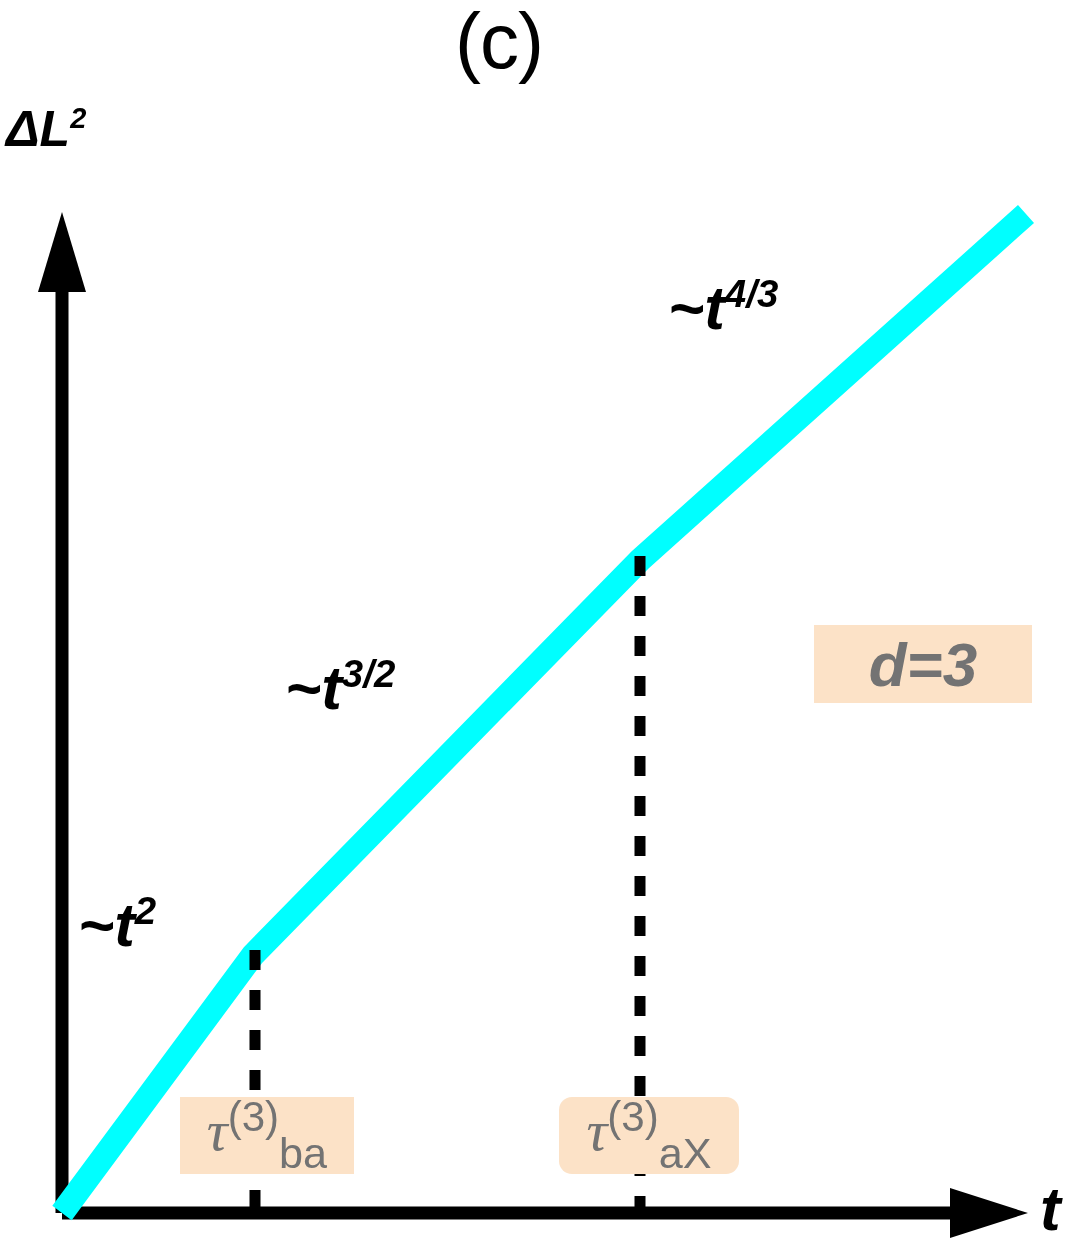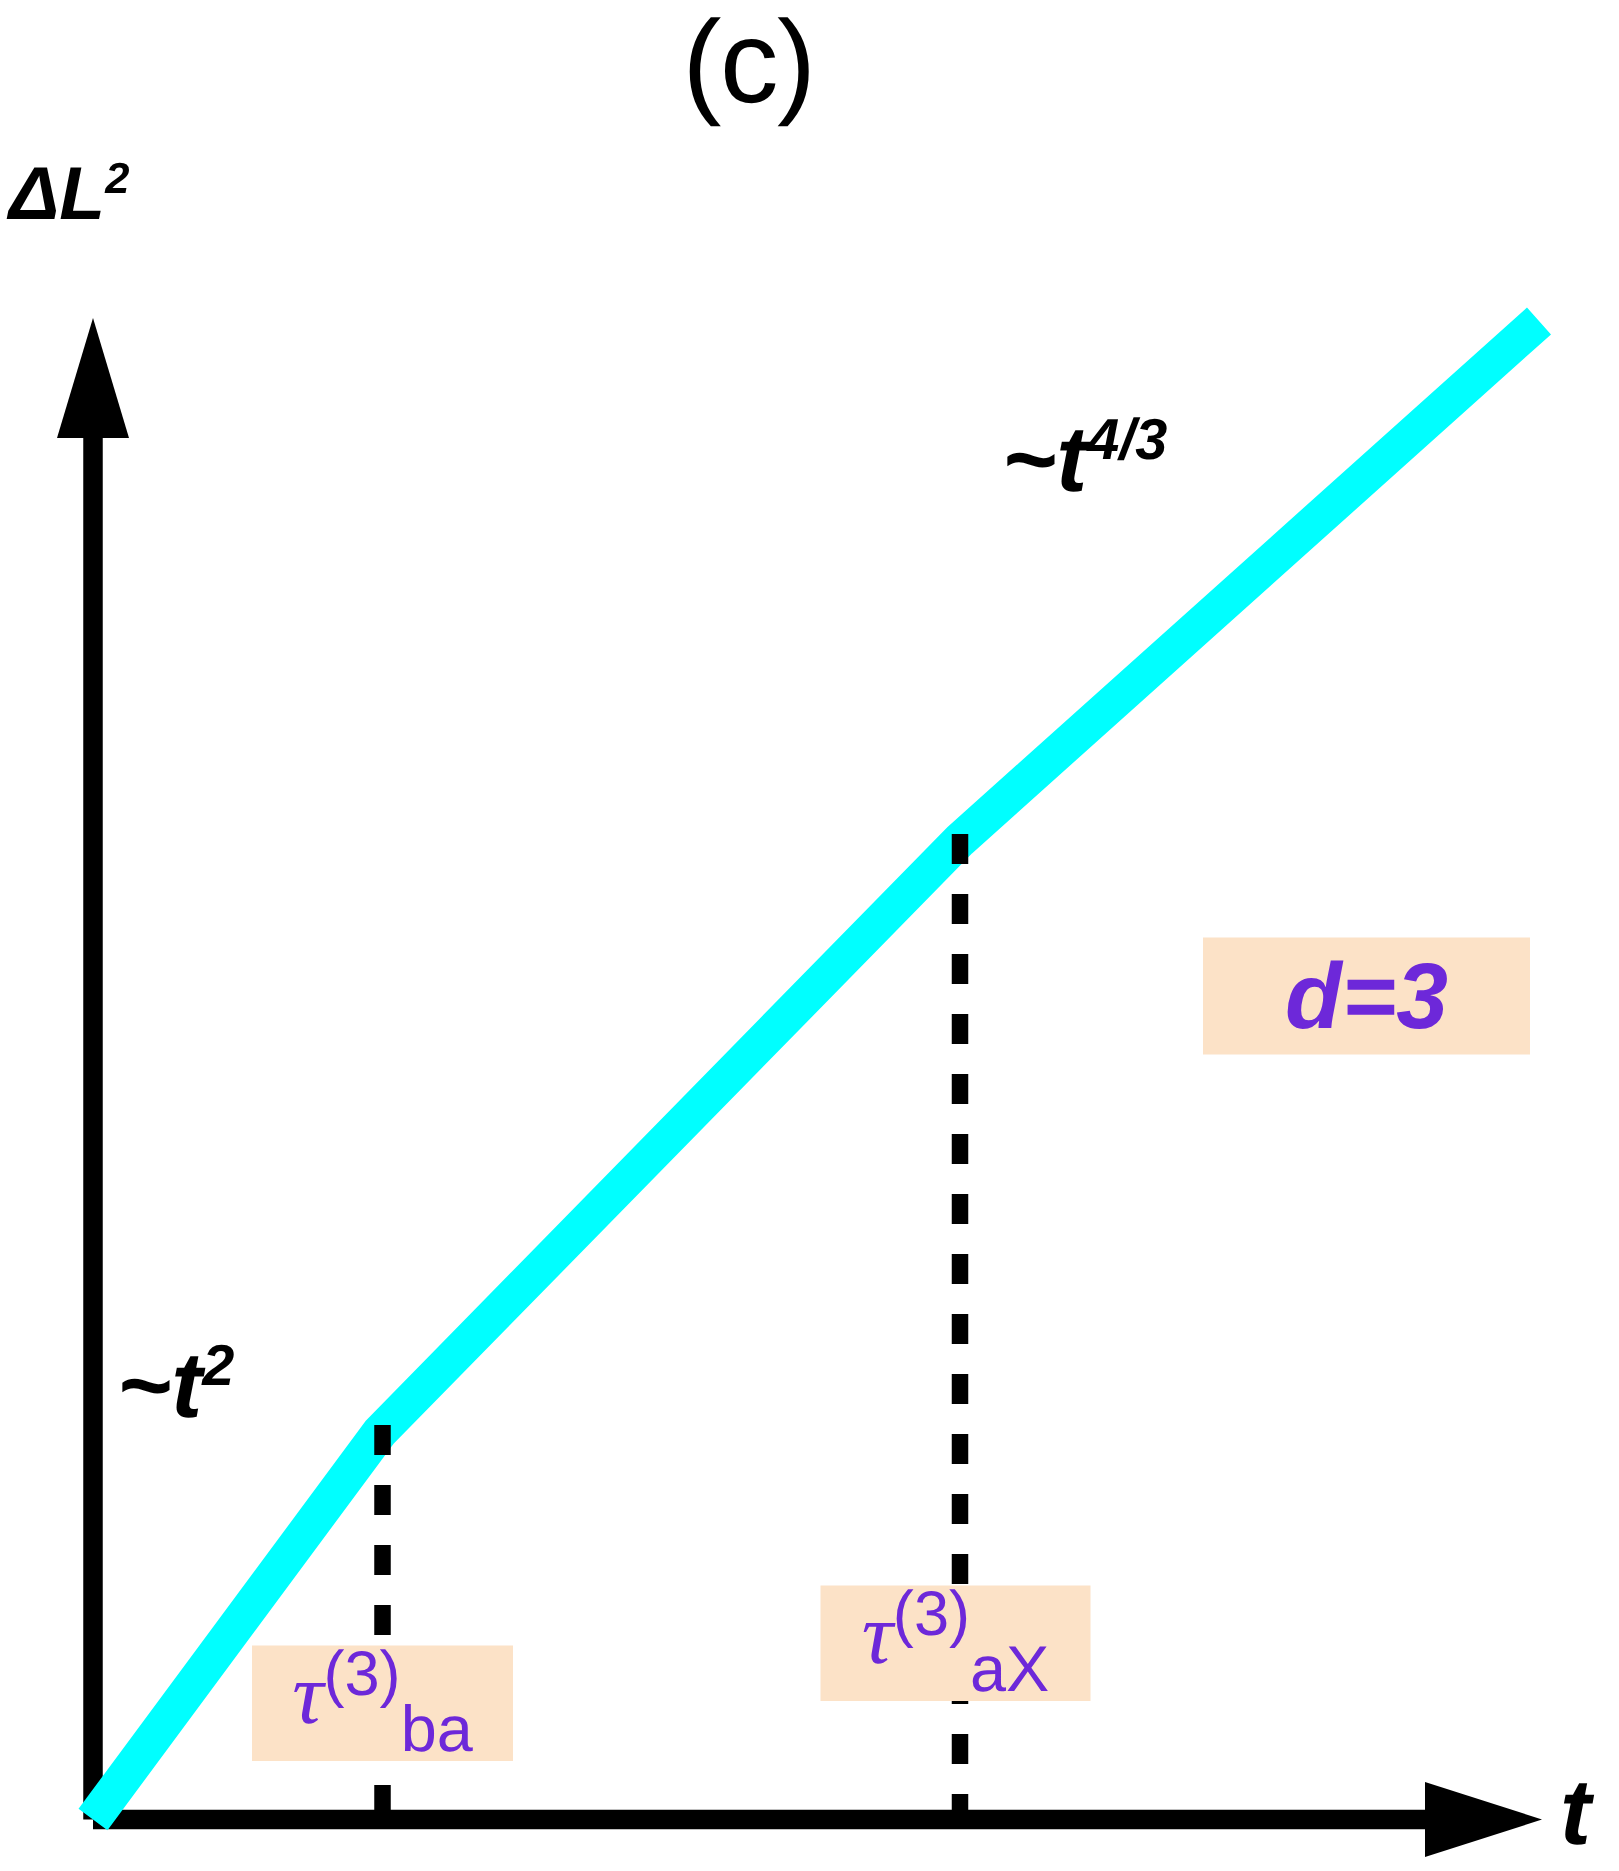--- a/index.html
+++ b/index.html
@@ -72,44 +72,45 @@
     font-weight: bold;
     margin-top: 44px;
   }
   .regime-a { left: 78px;  top: 892px; }
   .regime-b { left: 285px; top: 655px; }
   .regime-c { left: 668px; top: 275px; }
 
   .badge {
     position: absolute;
     background: #FCE2C7;
-    color: #6d28d9;
+    color: #737373;
     display: flex;
     align-items: center;
     justify-content: center;
     white-space: nowrap;
+    margin-left: 12px;
   }
   .dbadge {
     left: 802px;
     top: 625px;
     width: 218px;
     height: 78px;
     font-size: 62px;
     font-style: italic;
     font-weight: bold;
     font-family: "Liberation Sans", sans-serif;
   }
   .taubox {
     height: 77px;
     font-size: 54px;
     font-family: "Liberation Sans", sans-serif;
     padding: 0;
   }
   .taubox-ba { left: 168px; top: 1097px; width: 174px; }
-  .taubox-ax { left: 547px; top: 1057px; width: 180px; }
+  .taubox-ax { left: 547px; top: 1097px; width: 180px; border-radius: 13px; }
   .tau-expr {
     position: relative;
     display: inline-block;
     font-size: 54px;
     line-height: 1;
   }
   .tau-sym {
     font-style: italic;
     font-size: 58px;
     font-family: "Liberation Serif", serif;
@@ -150,20 +151,23 @@
   <div class="lbl ylabel">
     <span>ΔL</span><sup>2</sup>
   </div>
 
   <div class="lbl xlabel">t</div>
 
   <div class="lbl regime regime-a">
     <span>~t</span><sup>2</sup>
   </div>
 
+  <div class="lbl regime regime-b">
+    <span>~t</span><sup>3/2</sup>
+  </div>
 
   <div class="lbl regime regime-c">
     <span>~t</span><sup>4/3</sup>
   </div>
 
   <div class="badge dbadge">d=3</div>
 
   <div class="badge taubox taubox-ba">
     <span class="tau-expr"><span class="tau-sym">τ</span><span class="tau-sup">(3)</span><span class="tau-sub">ba</span></span>
   </div>

